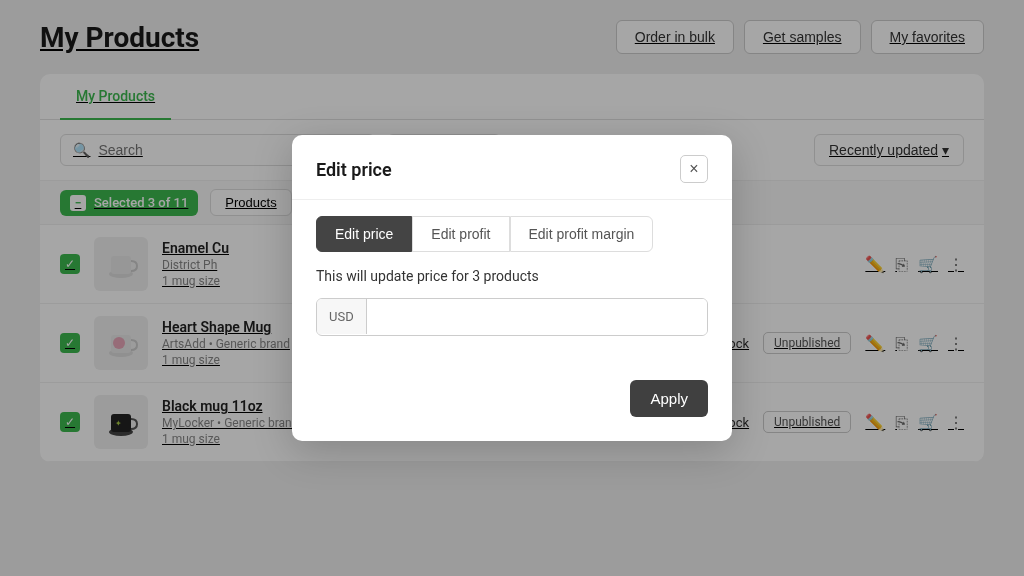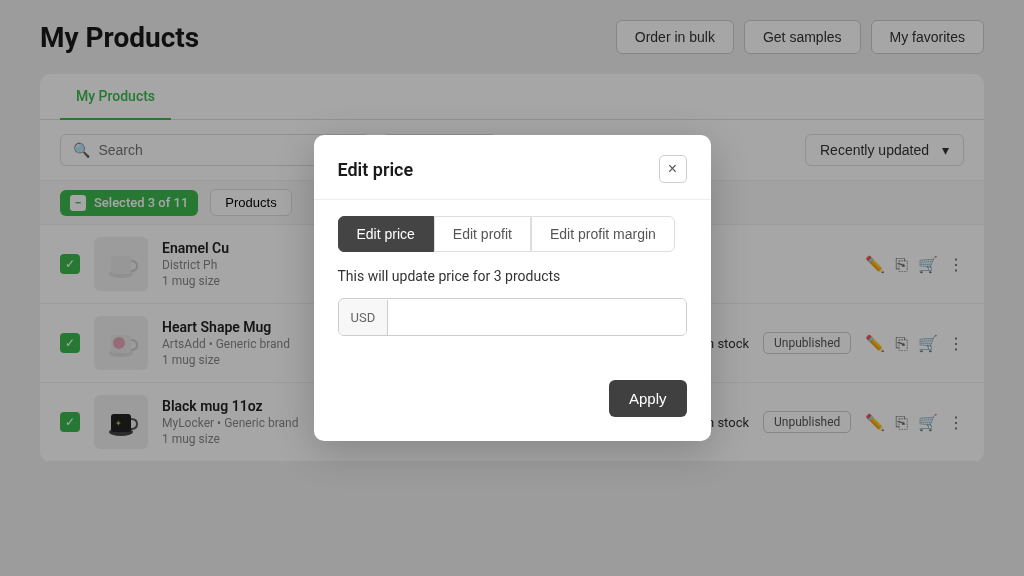--- a/index.html
+++ b/index.html
@@ -11,20 +11,21 @@
       overflow: hidden;
       position: relative;
     }
 
     
     .page-bg {
       width: 100%;
       height: 100%;
       background: #f0f0f0;
       padding: 20px 40px;
+      text-decoration: underline;
     }
 
     .page-header {
       display: flex;
       align-items: center;
       justify-content: space-between;
       margin-bottom: 20px;
     }
 
     .page-title {
@@ -116,21 +117,21 @@
       border-radius: 6px;
       background: #fff;
       font-size: 14px;
       color: #333;
       cursor: pointer;
     }
 
     .sort-btn {
       display: flex;
       align-items: center;
-      gap: 13px;
+      gap: 4px;
       padding: 7px 14px;
       border: 1px solid #ddd;
       border-radius: 6px;
       background: #fff;
       font-size: 14px;
       color: #333;
       cursor: pointer;
       margin-left: auto;
     }
 
@@ -272,21 +273,21 @@
       display: flex;
       align-items: center;
       justify-content: center;
       z-index: 10;
     }
 
     
     .modal {
       background: #fff;
       border-radius: 10px;
-      width: 397px;
+      width: 440px;
       box-shadow: 0 10px 40px rgba(0,0,0,0.2);
       overflow: hidden;
     }
 
     .modal-header {
       display: flex;
       align-items: center;
       justify-content: space-between;
       padding: 20px 24px 16px;
       border-bottom: 1px solid #eee;
@@ -352,21 +353,21 @@
     }
 
     .field-label {
       font-size: 13px;
       color: #555;
       margin-bottom: 6px;
     }
 
     .price-input-row {
       display: flex;
-      align-items: center;
+      align-items: flex-start;
       border: 1px solid #ccc;
       border-radius: 6px;
       overflow: hidden;
       margin-bottom: 20px;
     }
 
     .currency-prefix {
       padding: 10px 12px;
       background: #f7f7f7;
       border-right: 1px solid #ccc;

